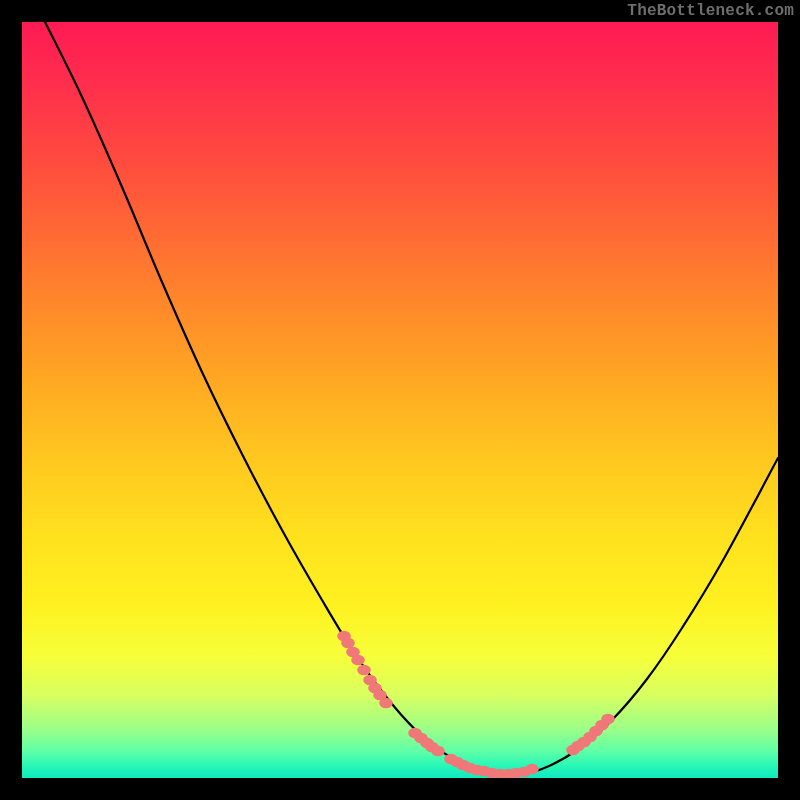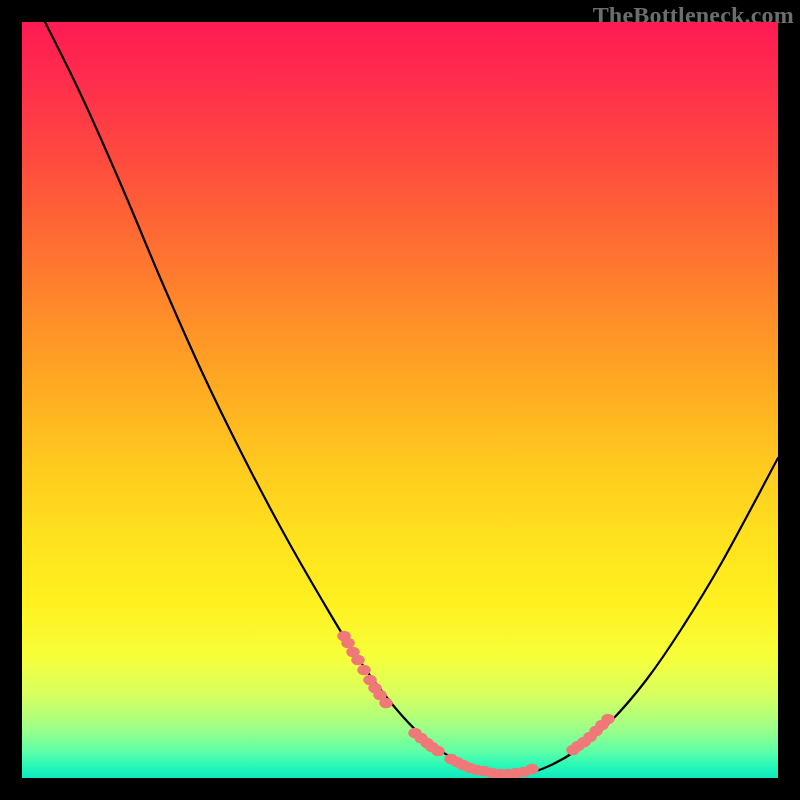--- a/index.html
+++ b/index.html
@@ -36,22 +36,22 @@
       #9cff88 93.5%,
       #5effa8 96.5%,
       #25f7b8 98.5%,
       #10e8c0 100%
     );
   }
   .watermark {
     position: absolute;
     top: 2px;
     right: 6px;
-    font-family: Liberation Serif, serif;
-    font-size: 24px;
+    font-family: Liberation Mono, monospace;
+    font-size: 16px;
     font-weight: 600;
     color: #6d6d6d;
     letter-spacing: 0.2px;
     user-select: none;
   }
   svg.curve {
     position: absolute;
     inset: 0;
   }
 </style>

